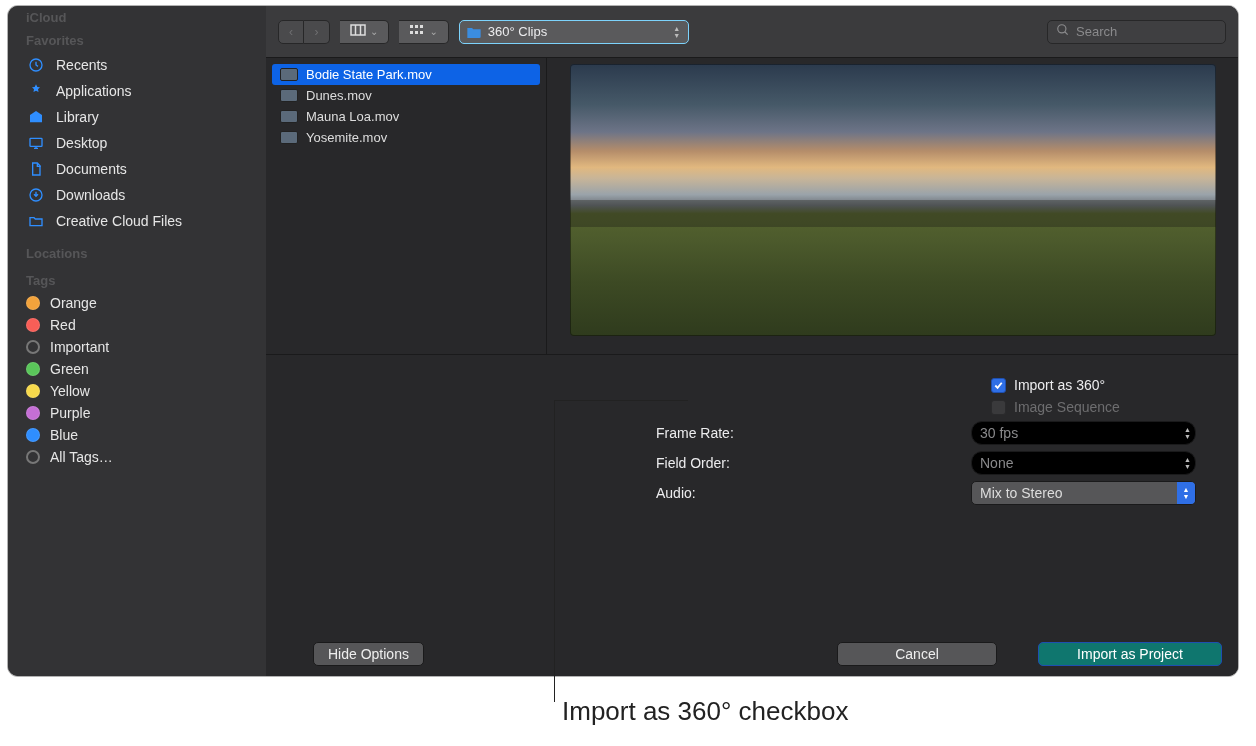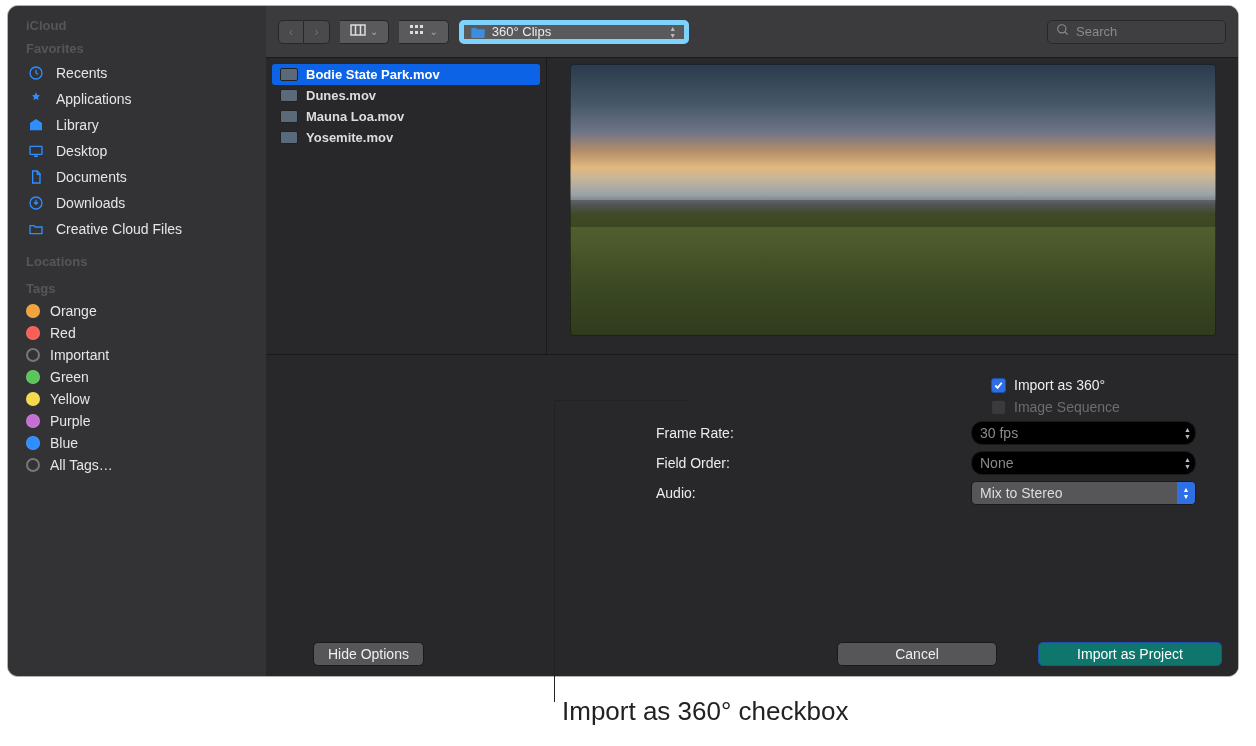--- a/index.html
+++ b/index.html
@@ -19,21 +19,20 @@
     border-radius: 10px;
     box-shadow: 0 0 0 1px rgba(0,0,0,0.3);
     overflow: hidden;
     display: flex;
     color: #ddd;
   }
   
   .sidebar {
     width: 258px;
     background: #333335;
-    padding-top: 8px;
     font-size: 14px;
     color: #e6e6e6;
     overflow: hidden;
   }
   .sb-section-header {
     color: #565658;
     font-weight: 600;
     padding: 4px 18px 4px 18px;
     font-size: 13px;
   }
@@ -99,21 +98,21 @@
     color: #d8d8da;
     padding: 0 10px;
   }
   .seg-btn:first-child { border-radius: 5px 0 0 5px; }
   .seg-btn:last-child { border-radius: 0 5px 5px 0; border-left: none;}
   .seg-btn .caret { margin-left: 4px; color: #aaa; font-size: 10px; }
   .path-select {
     width: 230px;
     height: 24px;
     background: #5a5a5c;
-    border: 5px solid #7dd3fc;
+    border: 1px solid #7dd3fc;
     border-radius: 5px;
     display: flex; align-items: center;
     padding: 0 6px;
     color: #ececee;
     position: relative;
     margin: 0 auto;
   }
   .path-select .folder-icon {
     width: 16px; height: 14px;
     margin-right: 6px;
@@ -151,21 +150,20 @@
   .file-list {
     width: 280px;
     padding: 6px 6px;
   }
   .file-item {
     display: flex; align-items: center;
     gap: 8px;
     padding: 3px 8px;
     border-radius: 3px;
     color: #ddd;
-    font-weight: bold;
   }
   .file-item.selected {
     background: #0d63e6;
     color: #fff;
   }
   .file-icon {
     width: 18px; height: 13px;
     background: #5b6a7a;
     border: 1px solid #222;
     border-radius: 2px;

